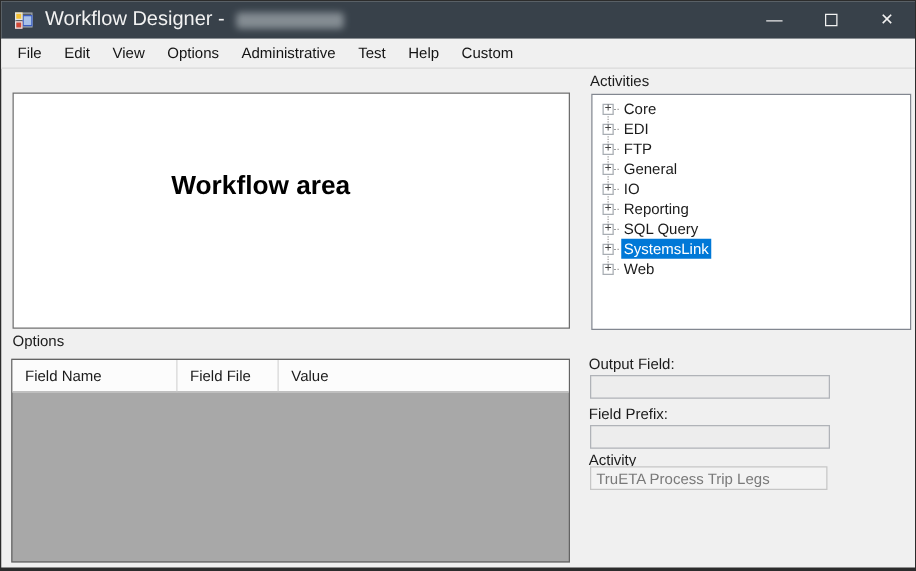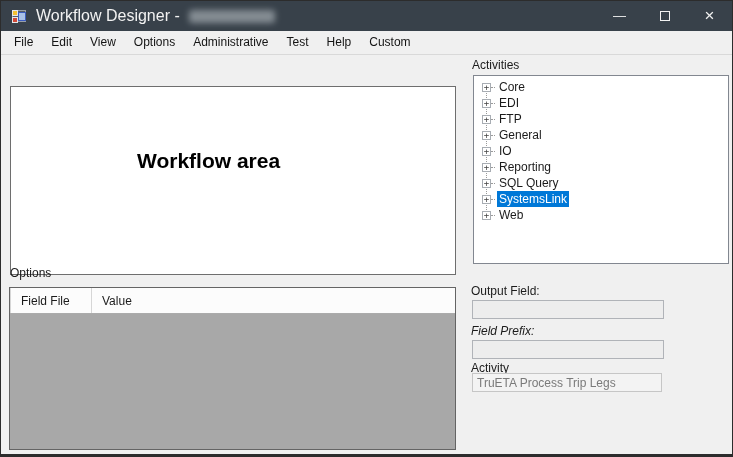--- a/index.html
+++ b/index.html
@@ -44,21 +44,21 @@
     background: var(--client-bg, #f0f0f0);
     border-bottom: 1px solid #d9d9d9;
     display: flex; align-items: flex-start;
     padding-left: 4px;
   }
   .menu-item { padding: 4px 9px; color: #141414; }
 
   
   .workflow-panel {
     position: absolute; left: 9px; top: 73px; width: 446px; height: 189px;
-    background: #ffffff; border: 1px solid #6e6e6e; margin-top: 12px;
+    background: #ffffff; border: 1px solid #6e6e6e;
   }
   .workflow-label {
     position: absolute; left: 126px; top: 62px;
     font-size: 21px; font-weight: bold; color: #000; line-height: 1.1;
   }
 
   
   .options-label { position: absolute; left: 9px; top: 265px; }
   .options-grid {
     position: absolute; left: 8px; top: 286px; width: 447px; height: 163px;
@@ -95,21 +95,21 @@
     font-size: 9px; line-height: 7px; text-align: center; color: #444;
     font-family: "DejaVu Sans Mono", monospace;
   }
   .stub { width: 4px; border-top: 1px dotted #9a9a9a; flex: 0 0 auto; }
   .tree-label { margin-left: 2px; padding: 1px 2px; white-space: nowrap; }
   .tree-label.selected { background: var(--selection, #0078d7); color: #fff; }
 
   
   .fld-label { position: absolute; left: 470px; }
   .lbl-output { top: 283px; }
-  .lbl-prefix { top: 323px; font-style: italic; }
+  .lbl-prefix { top: 323px; }
   .lbl-activity { top: 360px; }
   .fld-input {
     position: absolute; left: 471px; width: 192px; height: 19px;
     border: 1px solid #b0b3b8; background: #ededed;
     font-family: "Liberation Sans", "DejaVu Sans", sans-serif;
     font-size: 12px; padding: 0 4px; color: #1b1b1b;
   }
   .in-output { top: 299px; }
   .in-prefix { top: 339px; }
   .in-activity {
@@ -156,20 +156,21 @@
     <span class="menu-item">Custom</span>
   </div>
 
   <div class="workflow-panel">
     <div class="workflow-label">Workflow area</div>
   </div>
 
   <span class="options-label">Options</span>
   <div class="options-grid">
     <div class="grid-header">
+      <div class="grid-col c1">Field Name</div>
       <div class="grid-col c2">Field File</div>
       <div class="grid-col c3">Value</div>
     </div>
     <div class="grid-body"></div>
   </div>
 
   <span class="activities-label">Activities</span>
   <div class="tree">
     <div class="tree-guide"></div>
     <div class="tree-row">

